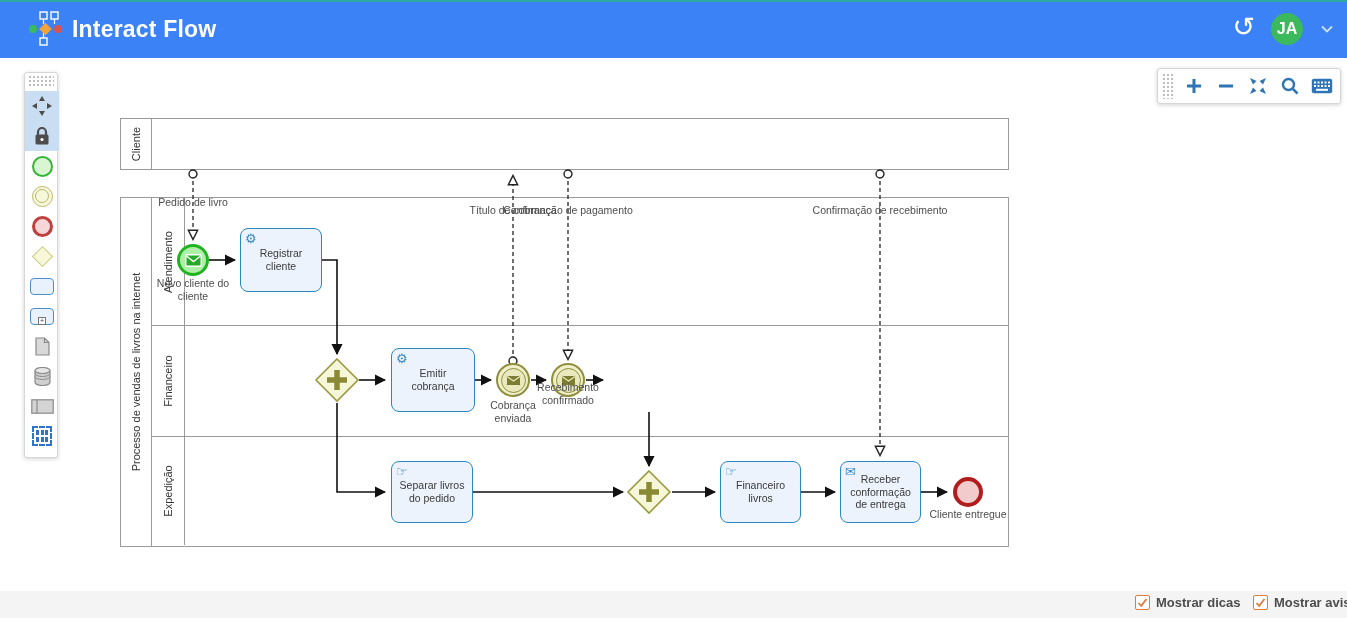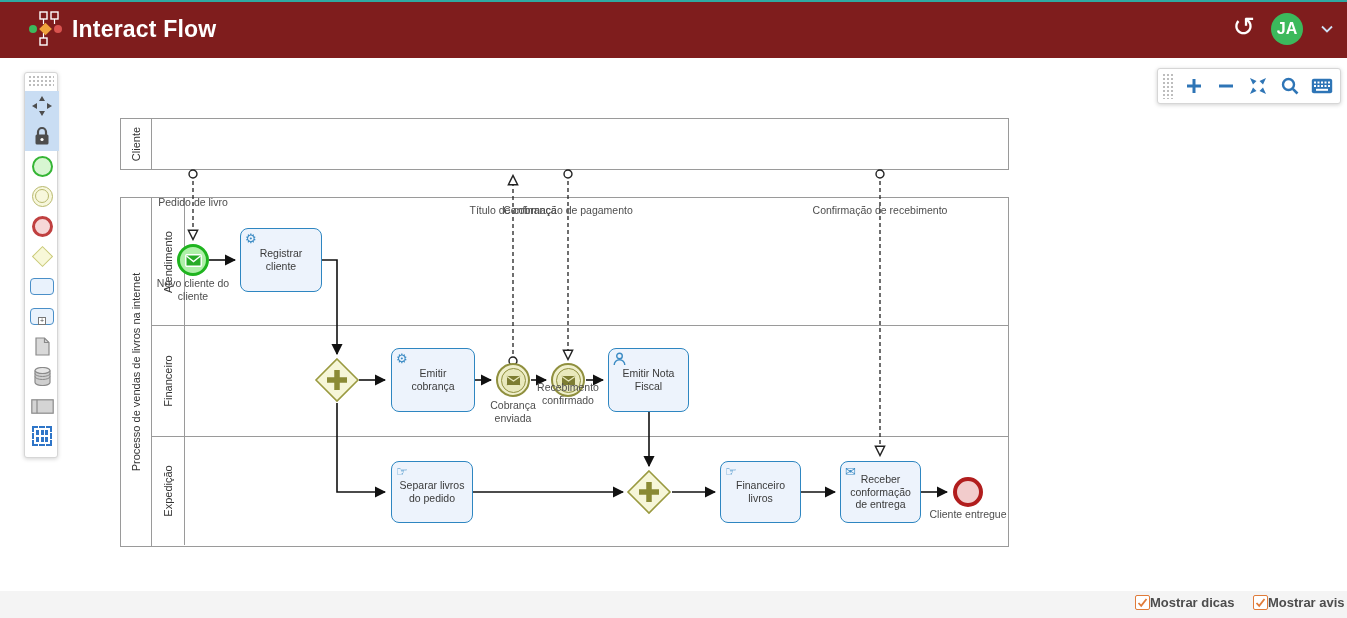--- a/index.html
+++ b/index.html
@@ -1,21 +1,21 @@
 <!DOCTYPE html>
 <html><head>
 <meta charset="utf-8">
 <style>
   * { margin:0; padding:0; box-sizing:border-box; }
   html,body { width:1347px; height:618px; overflow:hidden; background:#fff;
               font-family:"Liberation Sans", sans-serif; }
   .top-edge { position:absolute; left:0; top:0; width:1347px; height:2px; background:#2fa9a1; z-index:50; }
 
   
-  .header { position:absolute; left:0; top:0; width:1347px; height:58px; background:#7f1d1d;
+  .header { position:absolute; left:0; top:0; width:1347px; height:58px; background:#3b82f6;
             display:flex; align-items:center; z-index:10; }
   .logo { margin-left:28px; width:36px; height:38px; }
   .app-title { color:#fff; font-size:23px; font-weight:bold; margin-left:8px; letter-spacing:.2px; }
   .header-right { position:absolute; right:12px; top:0; height:58px; display:flex; align-items:center; gap:16px; }
   .undo-btn { color:#fff; font-size:27px; line-height:1; cursor:pointer; transform:translateY(-2px); }
   .avatar { width:32px; height:32px; border-radius:50%; background:#3cb95c; color:#fff; font-size:16px;
             font-weight:bold; display:flex; align-items:center; justify-content:center; }
   .chev { width:16px; height:16px; }
 
   
@@ -79,21 +79,21 @@
   .evt-mid .inner { width:25px; height:25px; border-radius:50%; border:1.5px solid #8f8f3e; background:#e9e9bd;
                     display:flex; align-items:center; justify-content:center; }
   .evt-end { width:30px; height:30px; border:4.5px solid #b11d1d; background:#f2cccc; }
   .gw { position:absolute; width:46px; height:46px; cursor:pointer; }
   .dlabel { position:absolute; font-size:10.5px; color:#4d4d4d; text-align:center; line-height:1.2;
             white-space:nowrap; }
   .dlabel.wrap { white-space:normal; }
 
   
   .footer { position:absolute; left:0; top:591px; width:1347px; height:27px; background:#f4f4f4; z-index:10; }
-  .fitem { position:absolute; top:4px; display:flex; align-items:center; gap:0; cursor:pointer; }
+  .fitem { position:absolute; top:4px; display:flex; align-items:center; gap:6px; cursor:pointer; }
   .cbox { width:15px; height:15px; border:1.5px solid #e07b39; border-radius:2px; background:#fff;
           display:flex; align-items:center; justify-content:center; }
   .flabel { font-size:13px; font-weight:600; color:#4d4d4d; white-space:nowrap; }
 </style>
 </head>
 <body>
 
 <div class="top-edge"></div>
 
 <div class="header">
@@ -218,27 +218,20 @@
 
     <div class="evt evt-mid" style="left:551px; top:305px;">
       <div class="inner">
         <svg width="15" height="11" viewBox="0 0 15 11">
           <rect x="0.5" y="0.5" width="14" height="10" rx="1" fill="#7d7d32" stroke="#e9e9bd" stroke-width="1"></rect>
           <polyline points="1,1.5 7.5,6 14,1.5" fill="none" stroke="#e9e9bd" stroke-width="1.2"></polyline>
         </svg>
       </div>
     </div>
 
-    <div class="task" style="left:608px; top:290px; width:81px; height:64px;">
-      <svg class="ticon" width="13" height="14" viewBox="0 0 13 14">
-        <circle cx="6.5" cy="4" r="2.8" fill="none" stroke="#3b8bc4" stroke-width="1.4"></circle>
-        <path d="M1.2,13 a5.3,5.3 0 0 1 10.6,0" fill="none" stroke="#3b8bc4" stroke-width="1.4"></path>
-      </svg>
-      <span>Emitir Nota Fiscal</span>
-    </div>
 
     <svg class="gw" style="left:626px; top:411px;" viewBox="0 0 46 46">
       <polygon points="23,2 44,23 23,44 2,23" fill="#f6f6d8" stroke="#9a9a40" stroke-width="1.6"></polygon>
       <path d="M23,13 V33 M13,23 H33" stroke="#8a8a34" stroke-width="5.5" fill="none"></path>
     </svg>
 
     <div class="task wrap" style="left:391px; top:403px; width:82px; height:62px;">
       <span class="ticon">☞</span>
       <span>Separar livros do pedido</span>
     </div>

